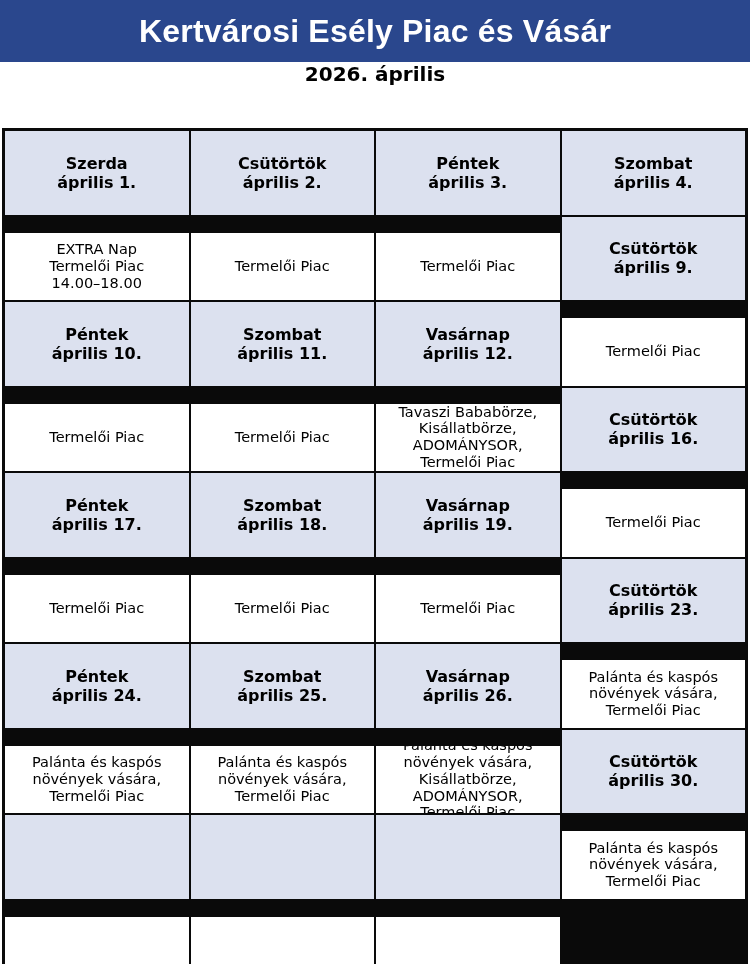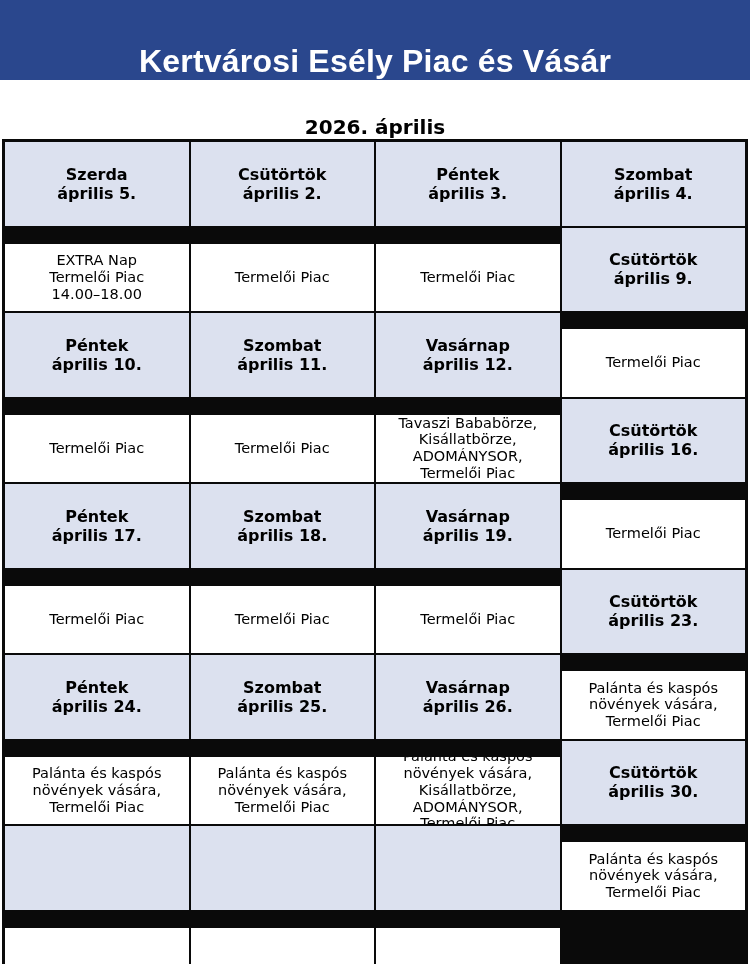--- a/index.html
+++ b/index.html
@@ -18,39 +18,39 @@
   }
   body {
     width: 750px;
     height: 964px;
     overflow: hidden;
     font-family: "DejaVu Sans", sans-serif;
     color: var(--text);
   }
   .banner {
     width: 100%;
-    height: 80px;
+    height: 62px;
     background: var(--banner-bg);
     display: flex;
-    align-items: flex-end;
+    align-items: center;
     justify-content: center;
   }
   .banner h1 {
     margin: 0;
     color: var(--banner-text);
     font-family: "Liberation Sans", sans-serif;
     font-weight: bold;
     font-size: 32px;
     letter-spacing: 0.2px;
     white-space: nowrap;
   }
   .subtitle-wrap {
-    height: 59px;
+    height: 66px;
     display: flex;
-    align-items: flex-end;
+    align-items: flex-start;
     justify-content: center;
   }
   .subtitle {
     font-family: "DejaVu Sans", sans-serif;
     font-weight: bold;
     font-size: 20px;
     color: var(--text);
   }
   .calendar {
     margin: 0 2px;
@@ -89,21 +89,21 @@
 <header class="banner">
   <h1>Kertvárosi Esély Piac és Vásár</h1>
 </header>
 
 <div class="subtitle-wrap">
   <div class="subtitle">2026. április</div>
 </div>
 
 <div class="calendar">
     <div class="cell day-header">Szerda
-április 5.</div>
+április 1.</div>
     <div class="cell day-header">Csütörtök
 április 2.</div>
     <div class="cell day-header">Péntek
 április 3.</div>
     <div class="cell day-header">Szombat
 április 4.</div>
     <div class="cell events">EXTRA Nap
 Termelői Piac
 14.00–18.00</div>
     <div class="cell events">Termelői Piac</div>

